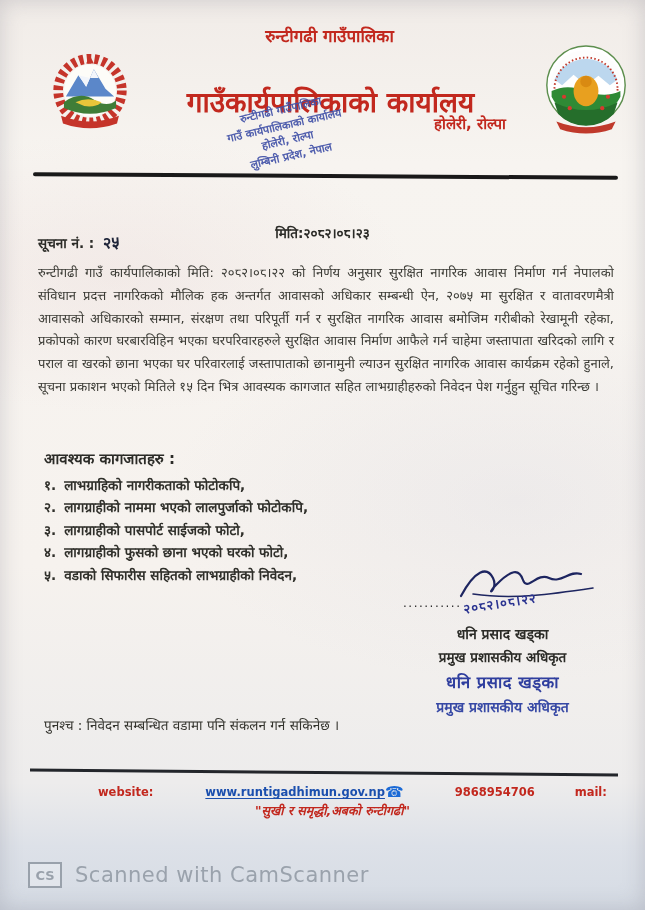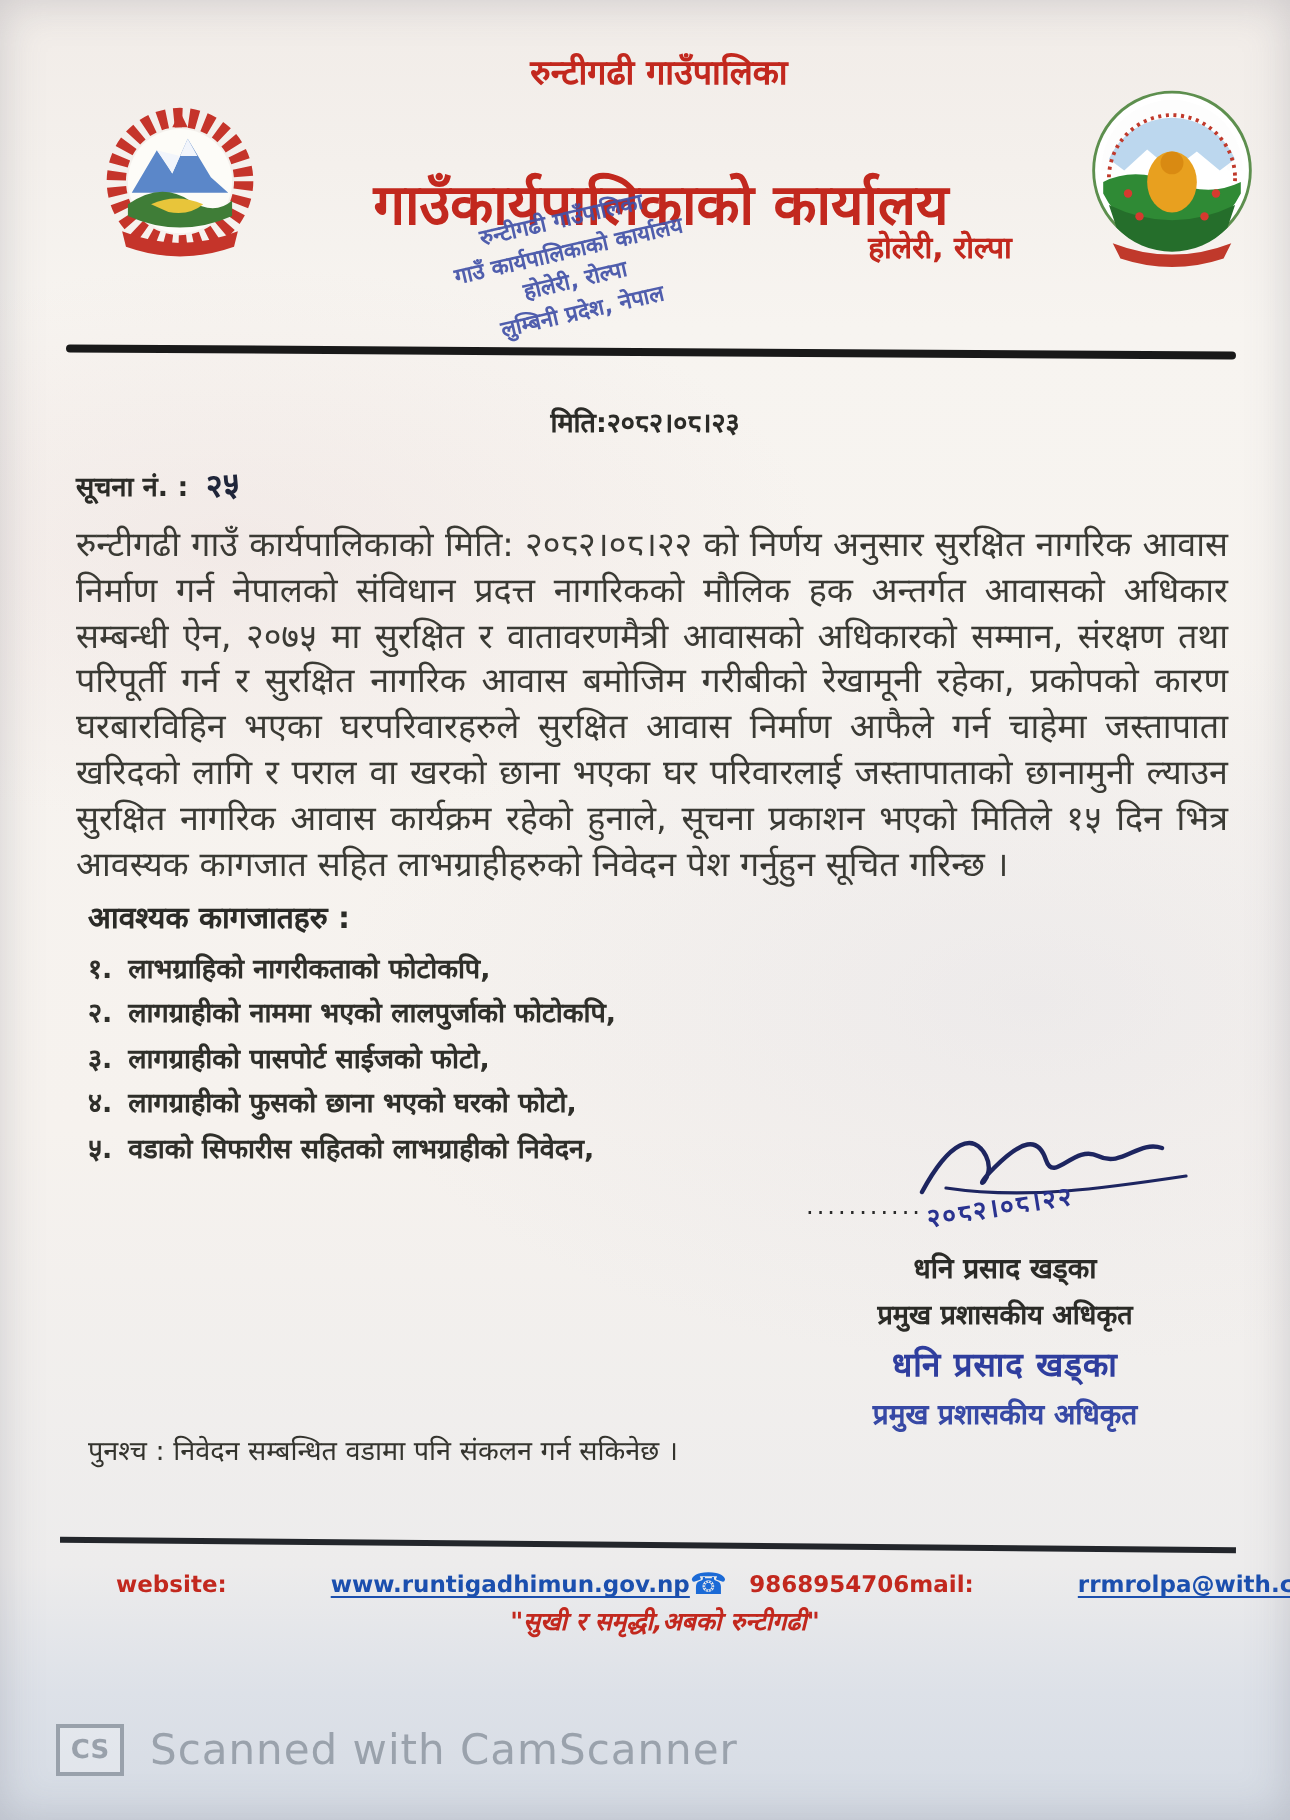--- a/index.html
+++ b/index.html
@@ -5,43 +5,43 @@
   html,body{margin:0;padding:0;background:#9aa0a8;}
   .page{
     position:relative;width:645px;height:910px;margin:0 auto;overflow:hidden;
     font-family:"DejaVu Sans",sans-serif;color:#33332e;
     background:
       radial-gradient(ellipse 420px 200px at 18% 30%, rgba(228,206,206,.25), rgba(0,0,0,0) 70%),
       radial-gradient(ellipse 500px 260px at 80% 55%, rgba(214,214,224,.28), rgba(0,0,0,0) 70%),
       linear-gradient(180deg,#f1ece8 0%,#f7f4f0 18%,#f6f2ee 62%,#edecec 86%,#dde1e8 93%,#d5dbe4 100%);
     box-shadow:inset 0 0 22px rgba(110,112,125,.28);
   }
-  .red{color:#c2281e;}
+  .red{color:#c2281e;margin-left:40px;}
   
   .muni-title{position:absolute;top:24px;left:0;width:100%;text-align:center;
     font-size:17px;font-weight:bold;color:#c2281e;padding-left:14px;box-sizing:border-box;}
   .office-title{position:absolute;top:55px;left:0;width:100%;text-align:center;
     font-size:28px;font-weight:bold;color:#c2281e;padding-left:16px;box-sizing:border-box;margin-top:27px;}
   .logo-left{position:absolute;top:52px;left:40px;width:100px;height:82px;}
   .logo-right{position:absolute;top:42px;right:16px;width:86px;height:98px;}
   .stamp{position:absolute;top:102px;left:196px;width:180px;text-align:center;
     transform:rotate(-13deg);color:#4252a8;opacity:.92;font-size:11px;line-height:15.5px;font-weight:bold;}
   .addr{position:absolute;top:112px;left:385px;width:170px;text-align:center;
     color:#c2281e;font-weight:bold;font-size:15px;line-height:25px;}
   .rule-thick{position:absolute;top:174px;left:33px;width:585px;height:4px;background:#191919;
     transform:rotate(.35deg);border-radius:2px;}
   
   .subject{position:absolute;top:192px;left:0;width:100%;text-align:center;font-size:14px;font-weight:bold;
     color:#2b2b27;}
   .subject span{text-decoration:underline;text-underline-offset:3px;}
-  .dateline{position:absolute;top:202px;left:0;width:100%;text-align:center;font-size:13.5px;font-weight:bold;color:#2b2b27;}
+  .dateline{position:absolute;top:224px;left:0;width:100%;text-align:center;font-size:13.5px;font-weight:bold;color:#2b2b27;}
   .notice-no{position:absolute;top:231px;left:38px;font-size:13.5px;font-weight:bold;color:#2b2b27;}
   .notice-no .hand{display:inline-block;font-size:16px;color:#20263a;transform:rotate(-5deg);margin-left:4px;}
   
-  .body-para{position:absolute;top:262px;left:38px;width:576px;font-size:17px;line-height:22.8px;
+  .body-para{position:absolute;top:262px;left:38px;width:576px;font-size:13px;line-height:22.8px;
     text-align:justify;color:#3a3a34;}
   .docs-heading{position:absolute;top:448px;left:44px;font-size:15px;font-weight:bold;color:#2b2b27;
     text-underline-offset:3px;}
   .docs-list{position:absolute;top:474px;left:44px;margin:0;padding:0;list-style:none;
     font-size:13.5px;line-height:22.4px;font-weight:bold;color:#2f2f2a;}
   .docs-list .num{margin-right:8px;}
   
   .sig-block{position:absolute;top:576px;left:385px;width:235px;text-align:center;}
   .sig-line{position:relative;height:46px;}
   .sig-dots{position:absolute;left:18px;top:20px;font-size:12px;letter-spacing:1.5px;color:#2a2a2a;}

